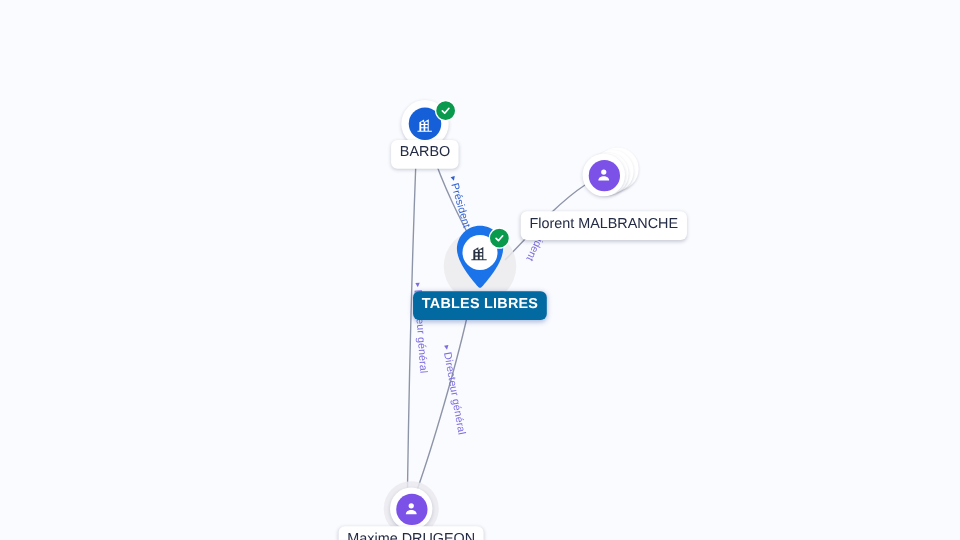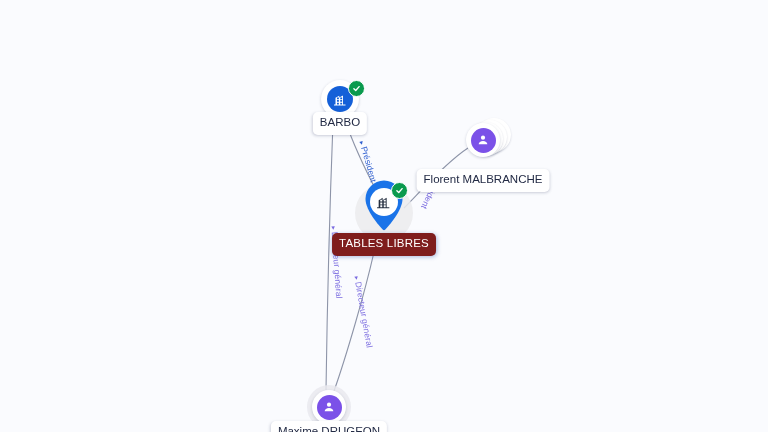--- a/index.html
+++ b/index.html
@@ -141,23 +141,23 @@
     background: #ffffff;
     color: #232b45;
     font-size: 11.5px;
     line-height: 1;
     padding: 5px 7px 6px;
     border-radius: 5px;
     box-shadow: 0 1px 3px rgba(30,40,80,.22);
     z-index: 8;
   }
   .label.primary {
-    background: #7f1d1d;
+    background: #0369a1;
     color: #ffffff;
-    font-weight: 400;
+    font-weight: 700;
     letter-spacing: .2px;
     border-radius: 5px;
     box-shadow: 0 1px 4px rgba(20,60,160,.35);
   }
 
   
   .edge-label {
     position: absolute;
     white-space: nowrap;
     font-size: 8.5px;

